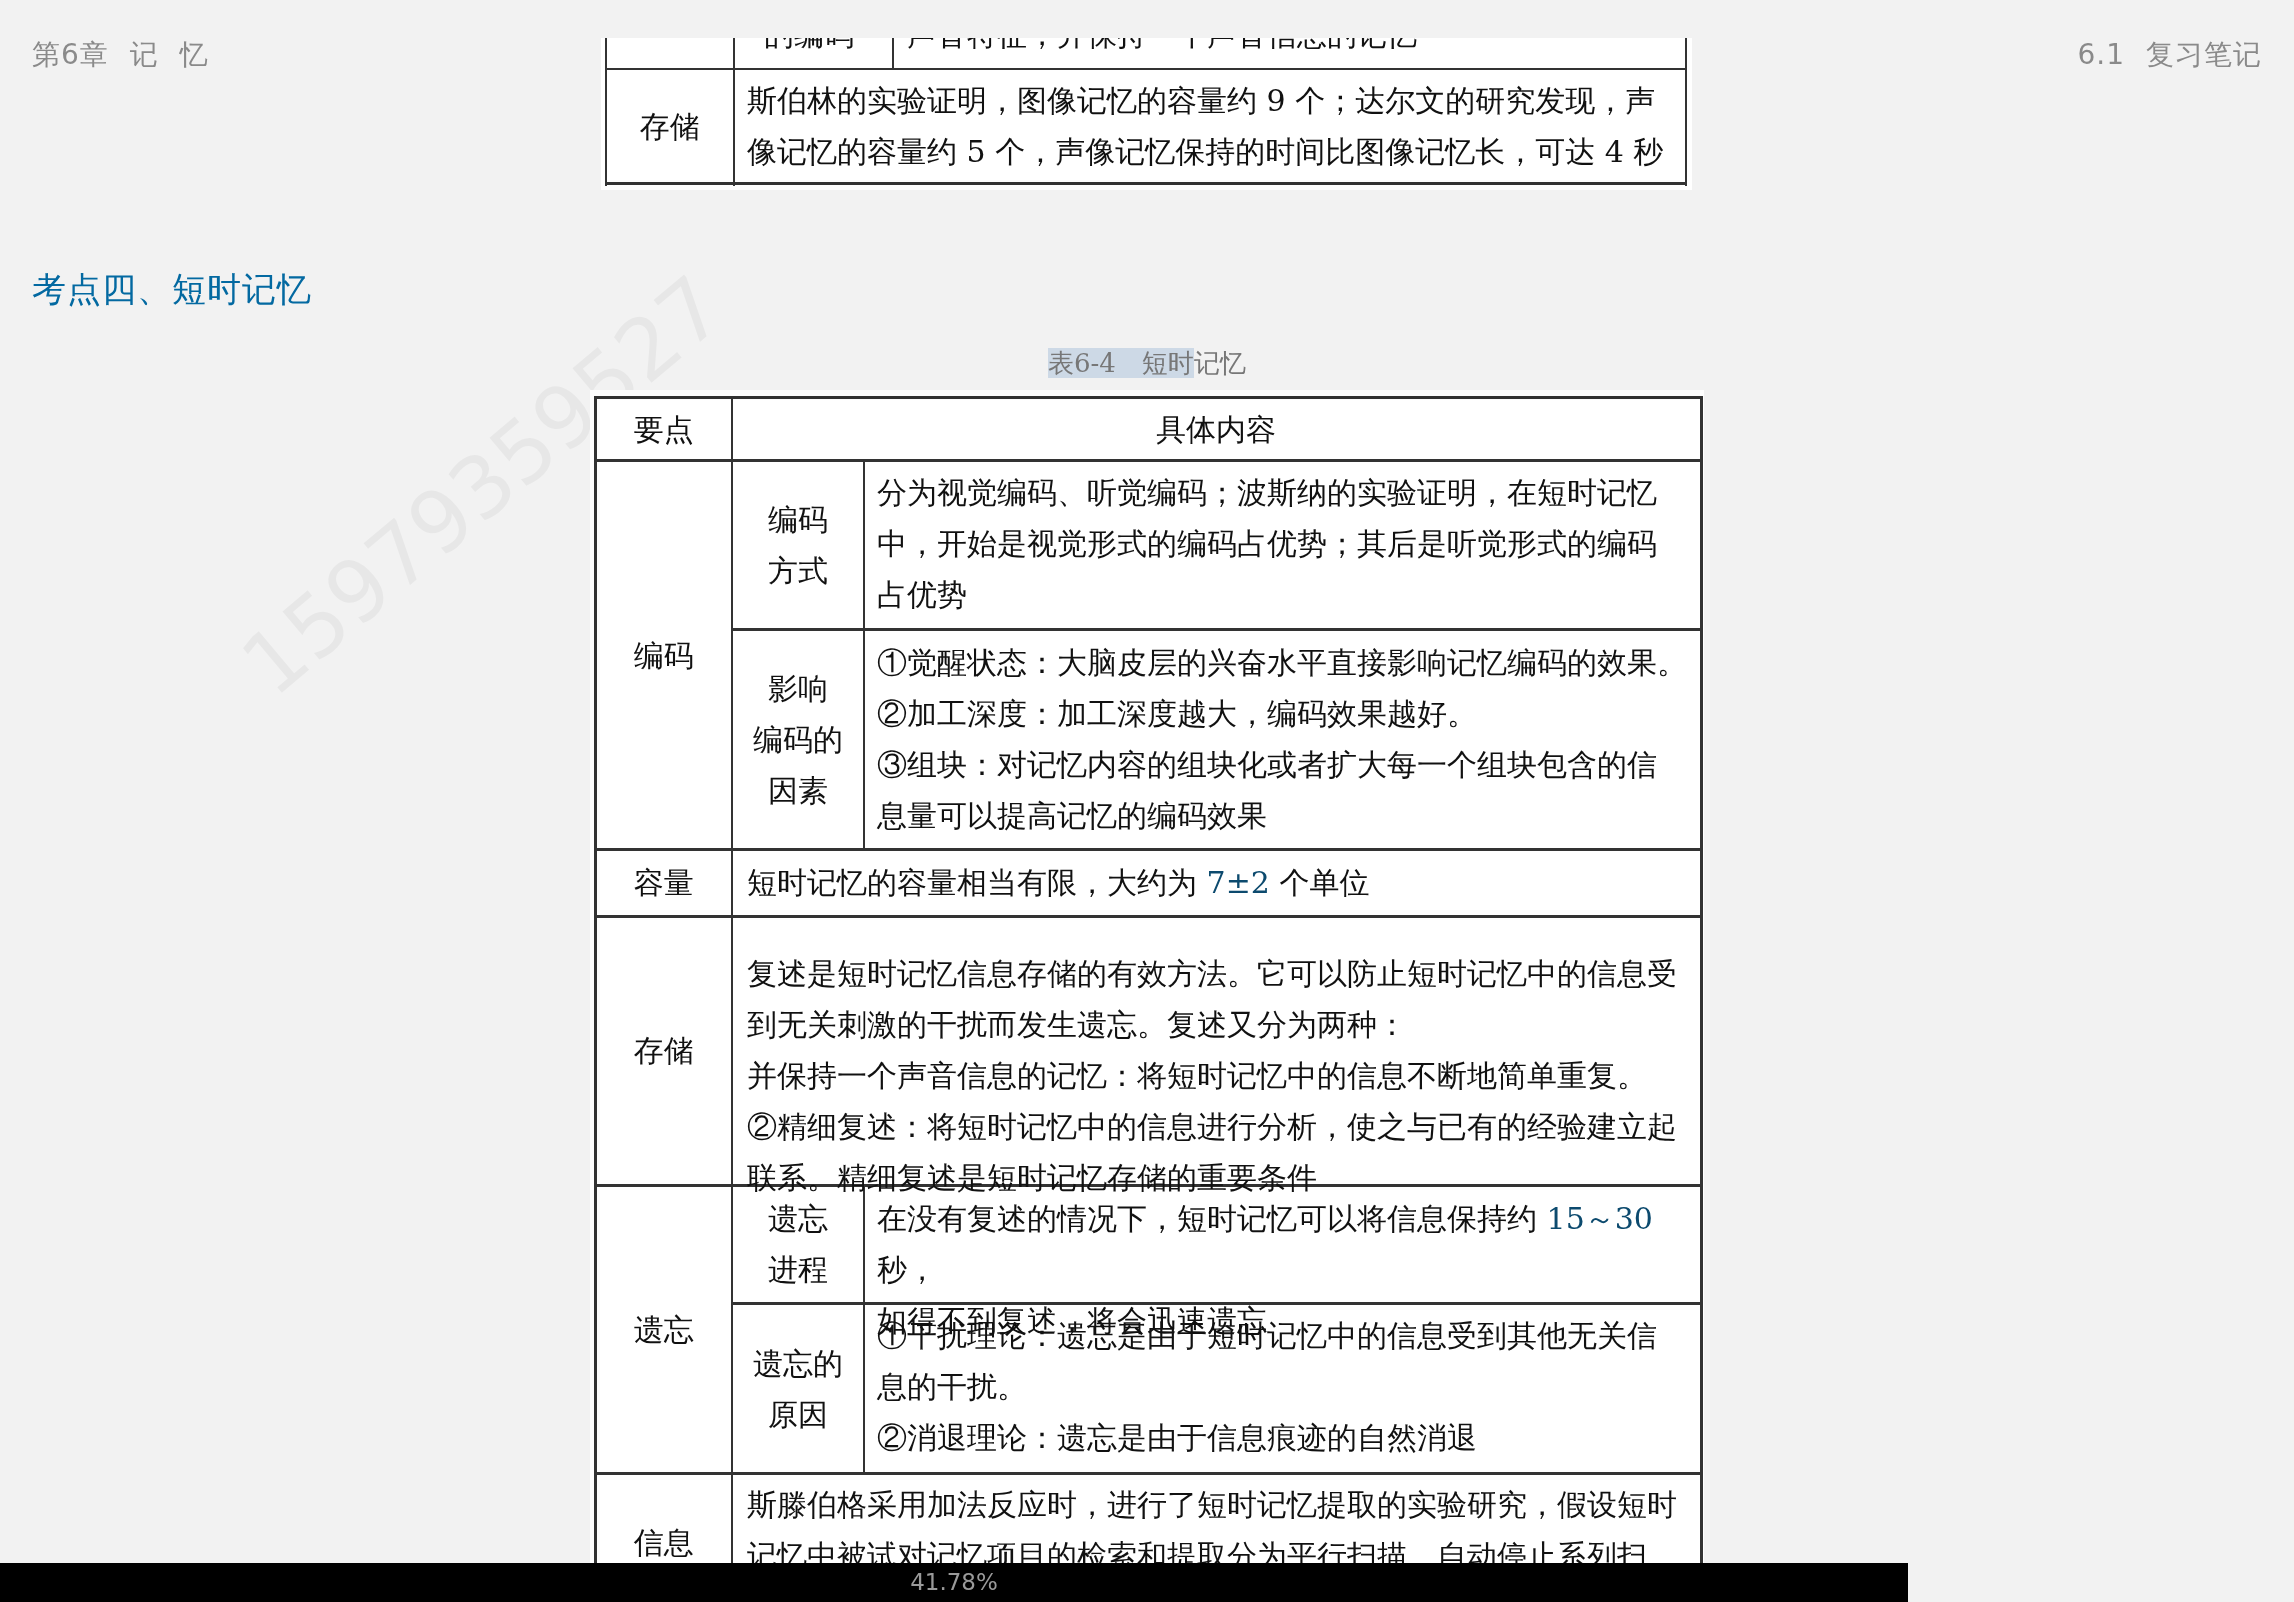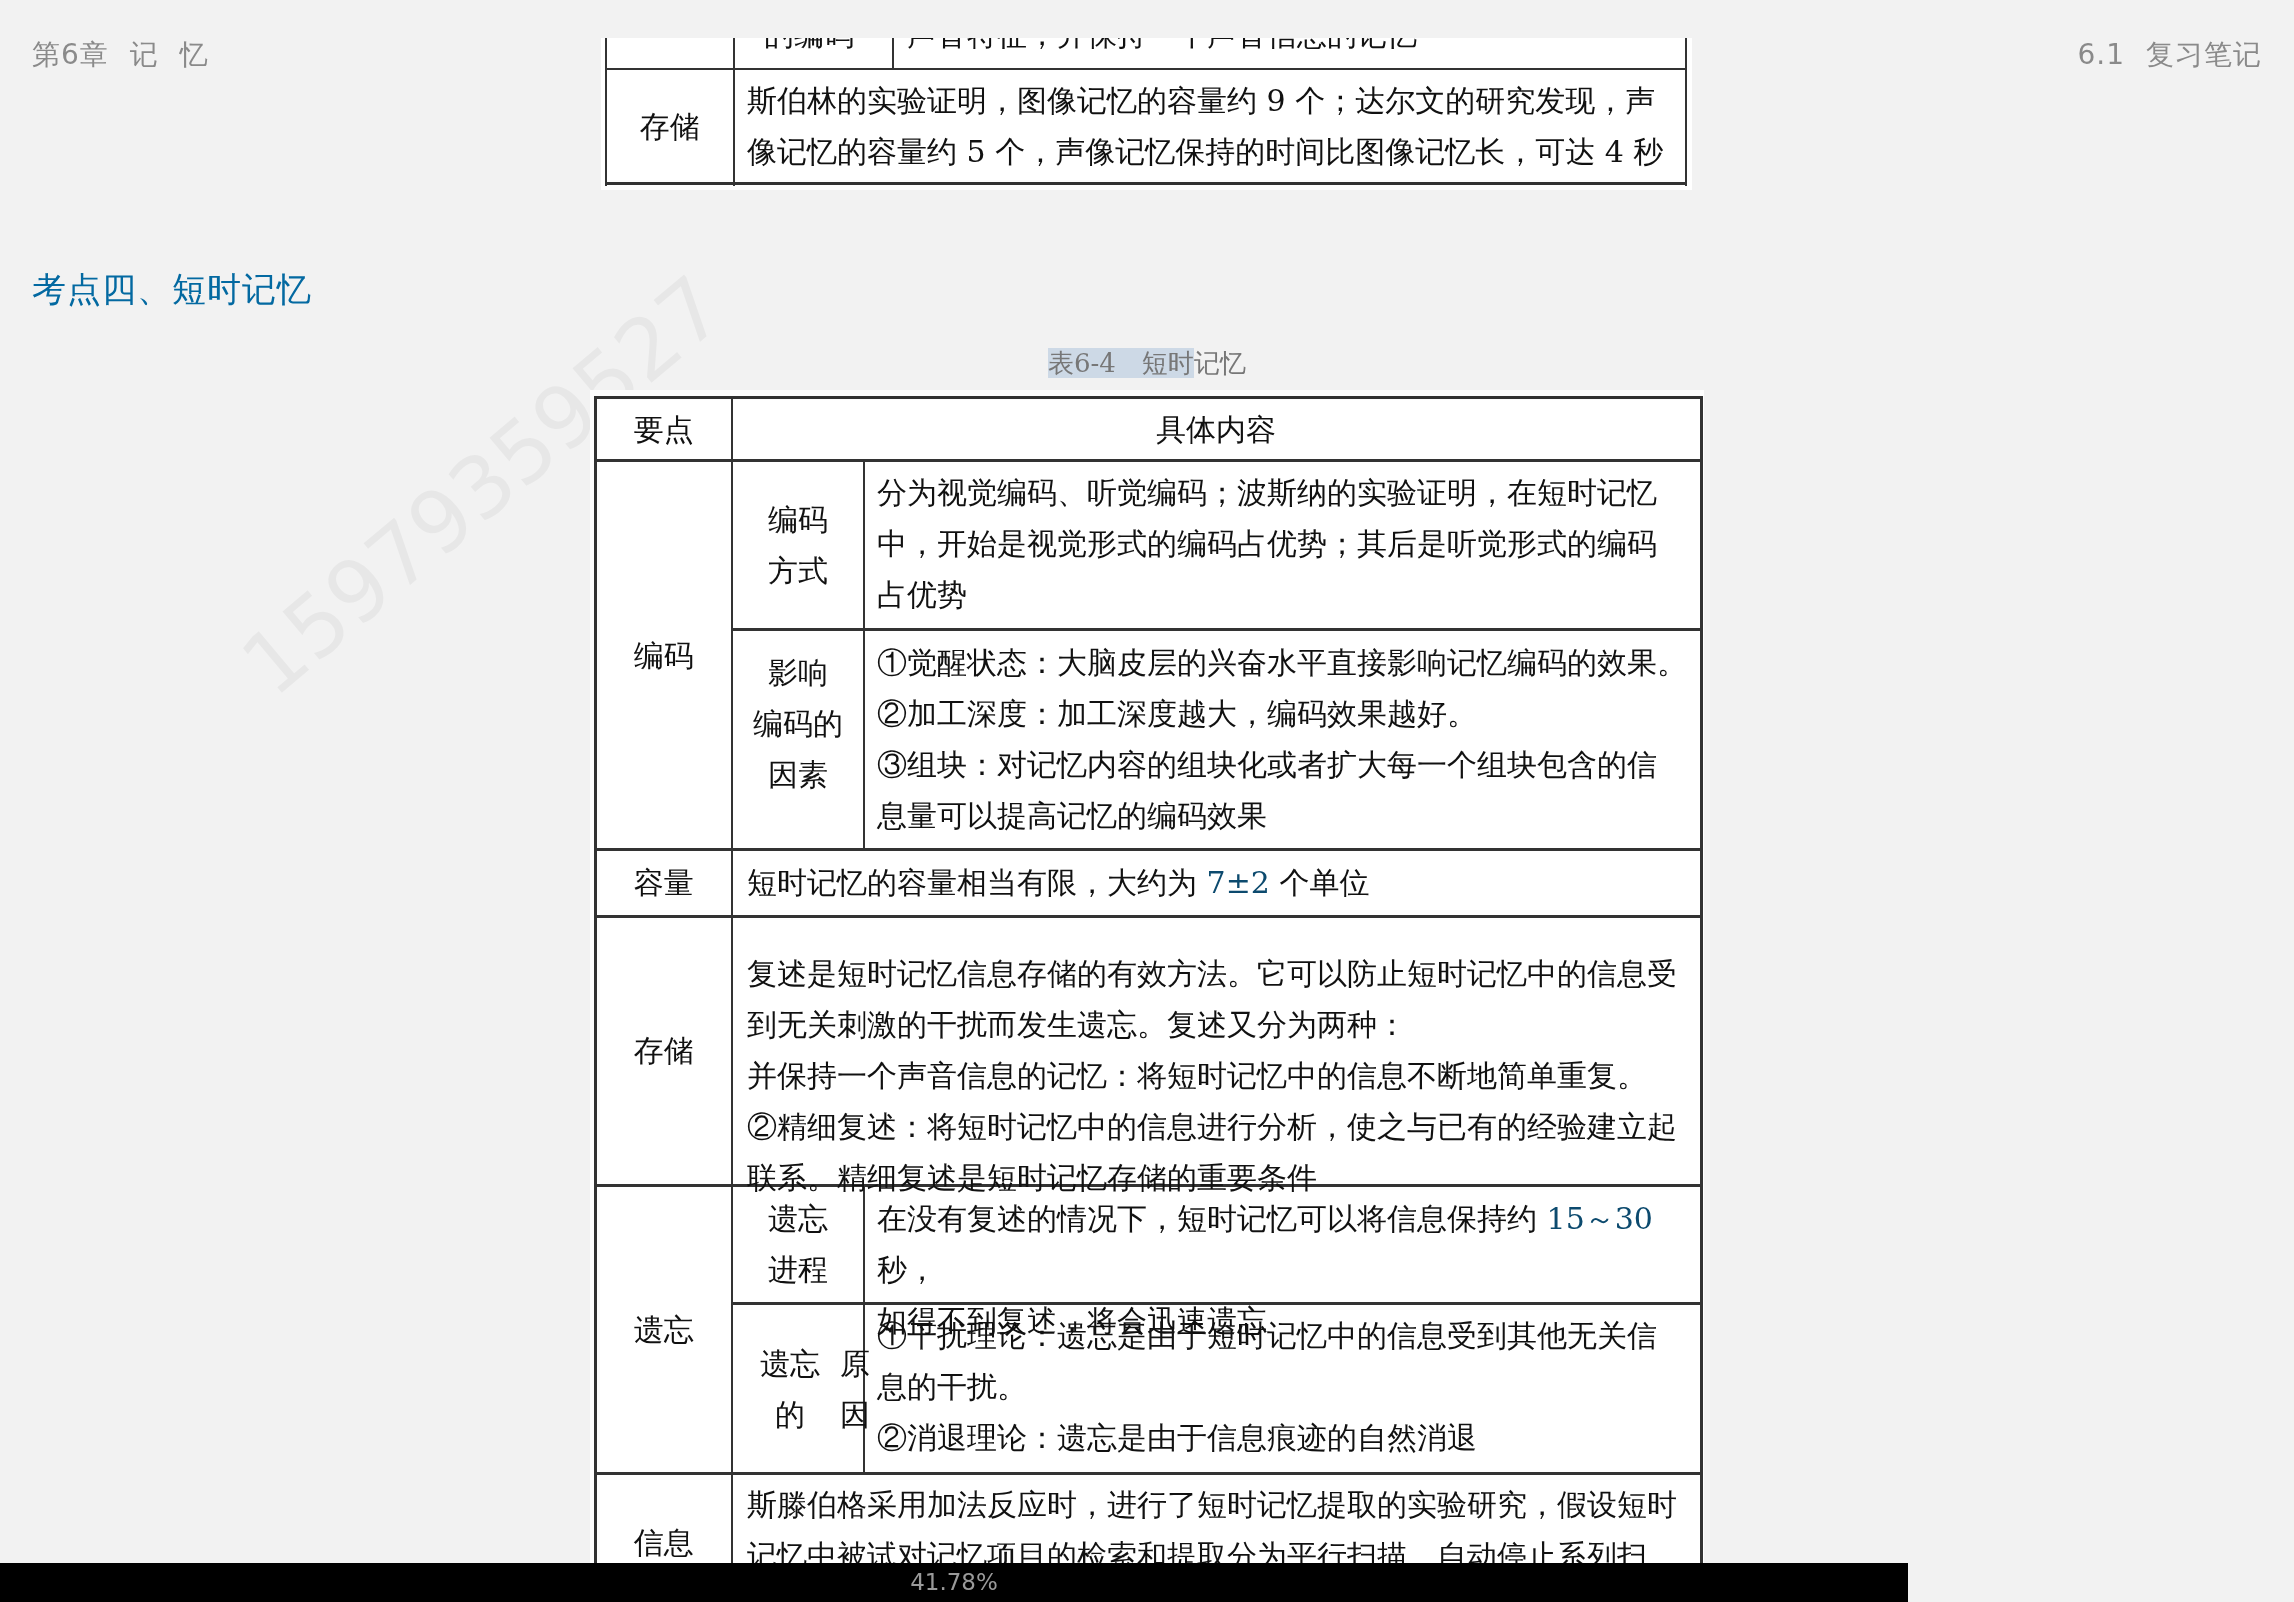--- a/index.html
+++ b/index.html
@@ -84,21 +84,21 @@
   <div class="cell ctr" style="left:6.7px;top:72px;width:134px;height:386px;">编码</div>
   <div class="cell ctr lbl2" style="left:143px;top:72px;width:130px;height:166px;flex-direction:column;">
     <div>编码</div>
     <div>方式</div>
   </div>
   <div class="cell" style="left:287px;top:77px;width:826px;">
     <div>分为视觉编码、听觉编码；波斯纳的实验证明，在短时记忆</div>
     <div>中，开始是视觉形式的编码占优势；其后是听觉形式的编码</div>
     <div>占优势</div>
   </div>
-  <div class="cell ctr lbl2" style="left:143px;top:225px;width:130px;height:217px;flex-direction:column;">
+  <div class="cell ctr lbl2" style="left:143px;top:241px;width:130px;height:217px;flex-direction:column;">
     <div>影响</div>
     <div>编码的</div>
     <div>因素</div>
   </div>
   <div class="cell" style="left:287px;top:247px;width:826px;">
     <div>①觉醒状态：大脑皮层的兴奋水平直接影响记忆编码的效果。</div>
     <div>②加工深度：加工深度越大，编码效果越好。</div>
     <div>③组块：对记忆内容的组块化或者扩大每一个组块包含的信</div>
     <div>息量可以提高记忆的编码效果</div>
   </div>
@@ -119,21 +119,21 @@
 
   <div class="cell ctr" style="left:6.7px;top:797px;width:134px;height:284px;">遗忘</div>
   <div class="cell ctr lbl2" style="left:143px;top:797px;width:130px;height:114px;flex-direction:column;">
     <div>遗忘</div>
     <div>进程</div>
   </div>
   <div class="cell" style="left:287px;top:803px;width:826px;">
     <div><span>在没有复述的情况下，短时记忆可以将信息保持约 </span><span class="num">15～30</span><span> 秒，</span></div>
     <div>如得不到复述，将会迅速遗忘</div>
   </div>
-  <div class="cell ctr lbl2" style="left:143px;top:915px;width:130px;height:167px;flex-direction:row;margin-left:18px;">
+  <div class="cell ctr lbl2" style="left:143px;top:915px;width:130px;height:167px;flex-direction:column;">
     <div>遗忘的</div>
     <div>原因</div>
   </div>
   <div class="cell" style="left:287px;top:920px;width:826px;">
     <div>①干扰理论：遗忘是由于短时记忆中的信息受到其他无关信</div>
     <div>息的干扰。</div>
     <div>②消退理论：遗忘是由于信息痕迹的自然消退</div>
   </div>
 
   <div class="cell ctr" style="left:6.7px;top:1085px;width:134px;height:134px;">信息</div>

